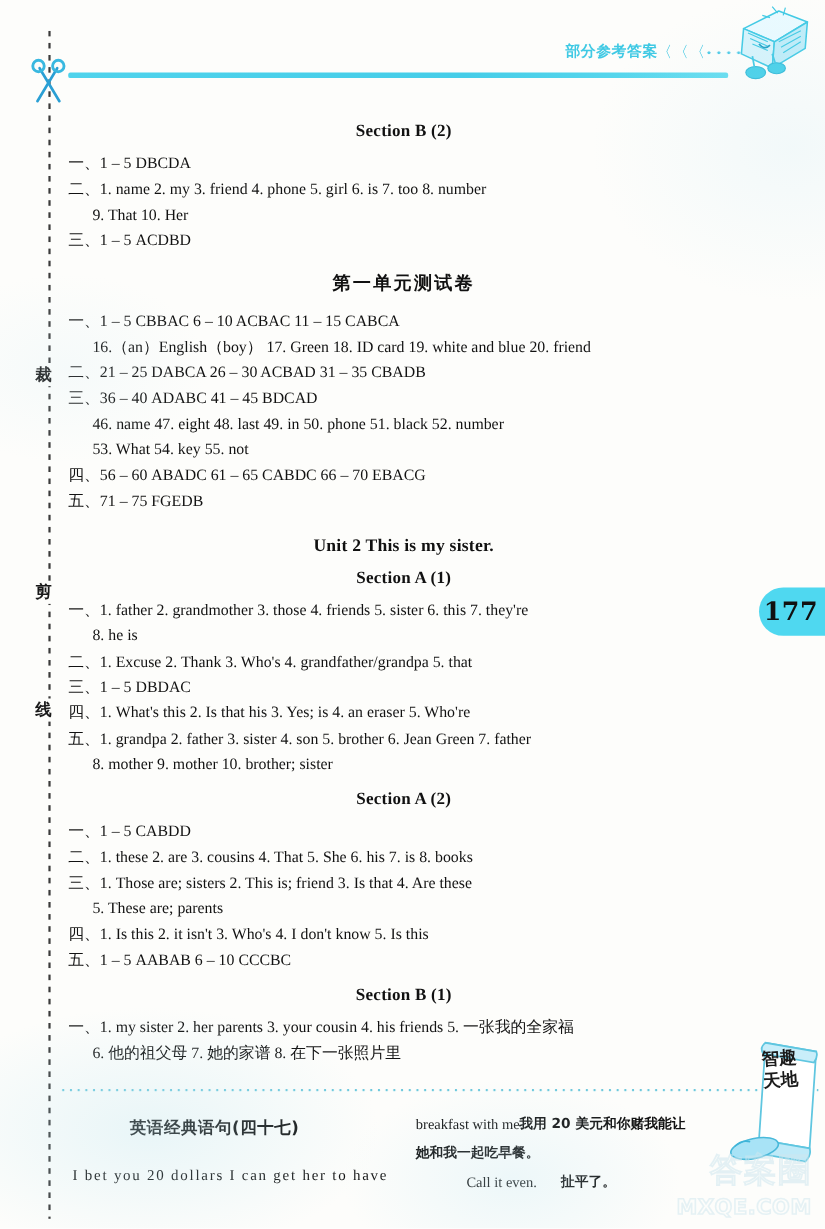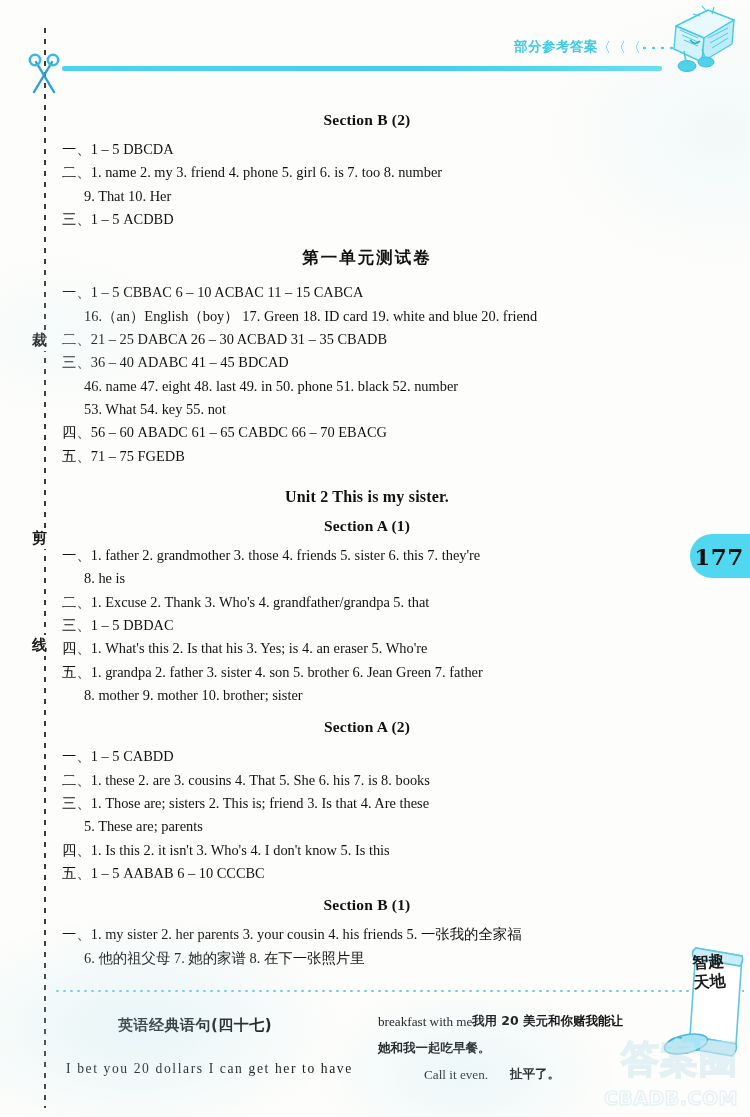--- a/index.html
+++ b/index.html
@@ -198,21 +198,21 @@
     text-align: center;
     z-index: 6;
     transform: rotate(-4deg);
   }
 
   
   .watermark { position: absolute; right: 4px; bottom: 2px; width: 132px; height: 72px; z-index: 7; opacity: .55; }
   .wm-cn {
     position: absolute; right: 8px; bottom: 30px;
     font-family: "DejaVu Sans", sans-serif;
-    font-size: 38px; font-weight: 700;
+    font-size: 30px; font-weight: 400;
     color: rgba(255,255,255,0);
     -webkit-text-stroke: 1.6px #cfe7ef;
     letter-spacing: 1px;
     white-space: nowrap;
   }
   .wm-en {
     position: absolute; right: 8px; bottom: 6px;
     font-family: "DejaVu Sans", sans-serif;
     font-size: 19px; font-weight: 700;
     color: rgba(255,255,255,0);
@@ -323,17 +323,17 @@
     </g>
     <g stroke="#49b9da" stroke-width="1.5" fill="#a8e3f6">
       <ellipse cx="30" cy="100" rx="22" ry="9" transform="rotate(-12 30 100)"></ellipse>
     </g>
     <path d="M12 98 q6 -6 14 -4" stroke="#3fb4d8" stroke-width="1.3" fill="none"></path>
   </svg>
   <div class="scroll-text">智趣天地</div>
 
   <div class="watermark">
     <div class="wm-cn">答案圈</div>
-    <div class="wm-en">CBADB.COM</div>
+    <div class="wm-en">MXQE.COM</div>
   </div>
 
   <div class="scan-tint"></div>
 </div>
 
 </body></html>

